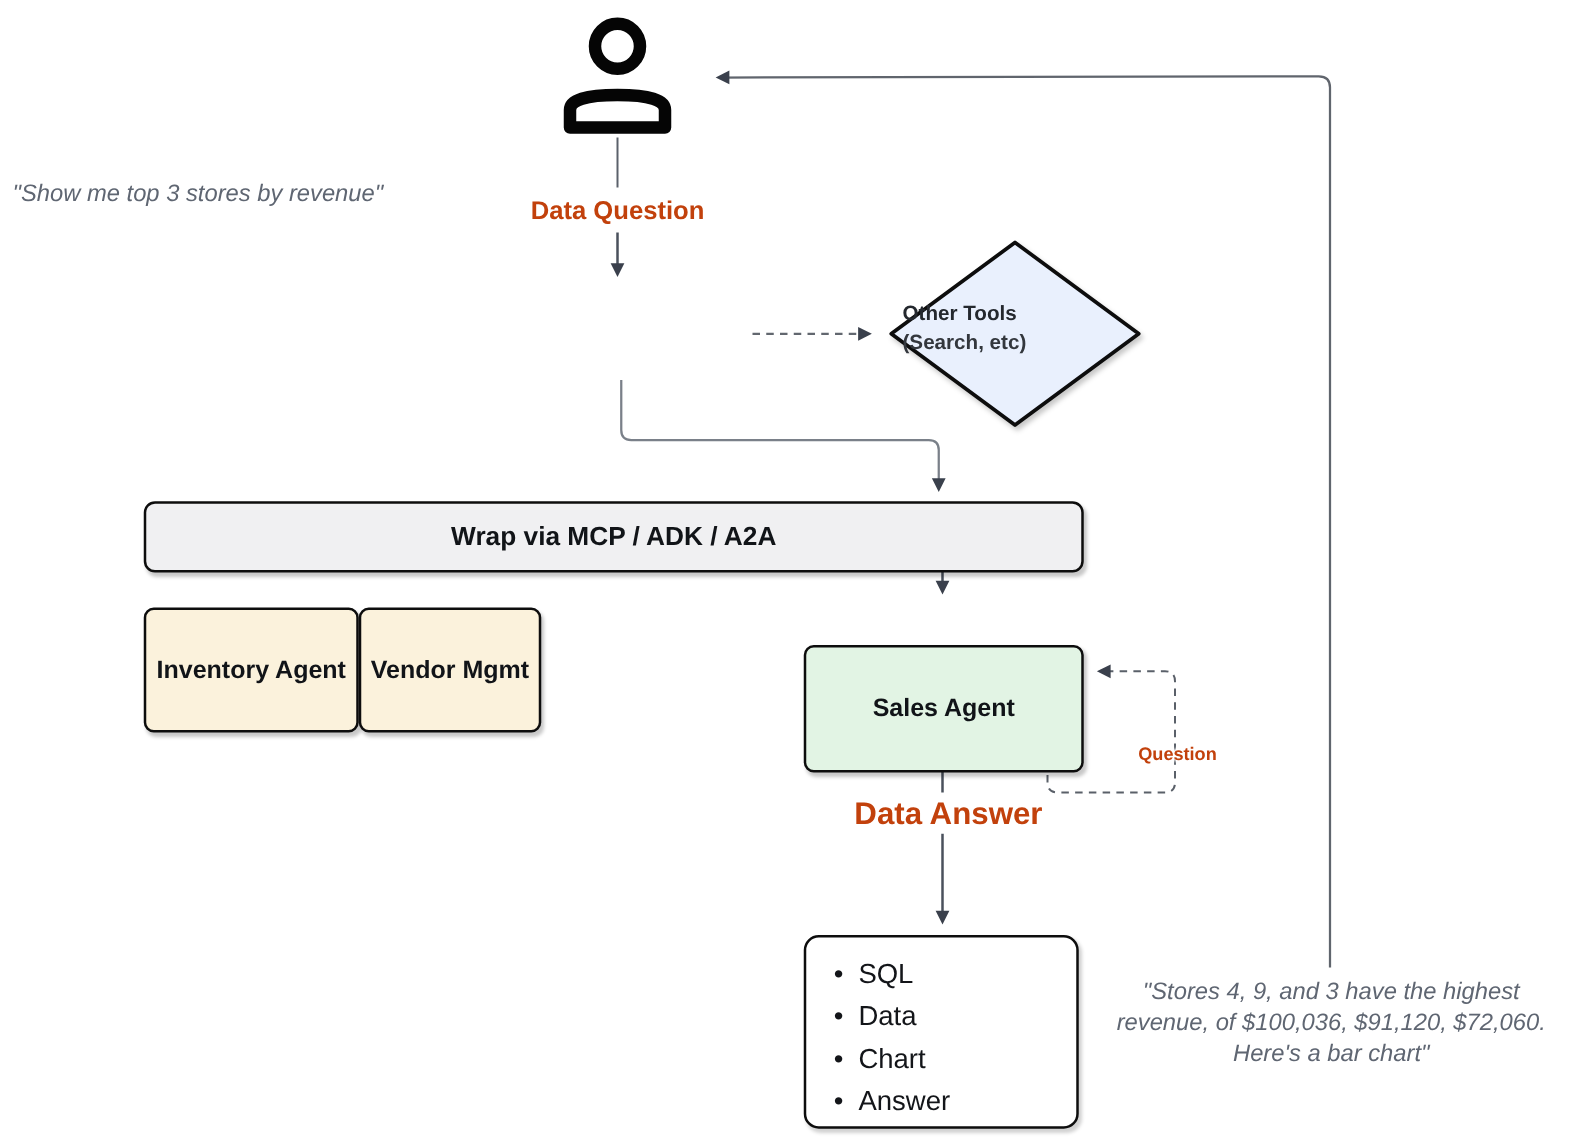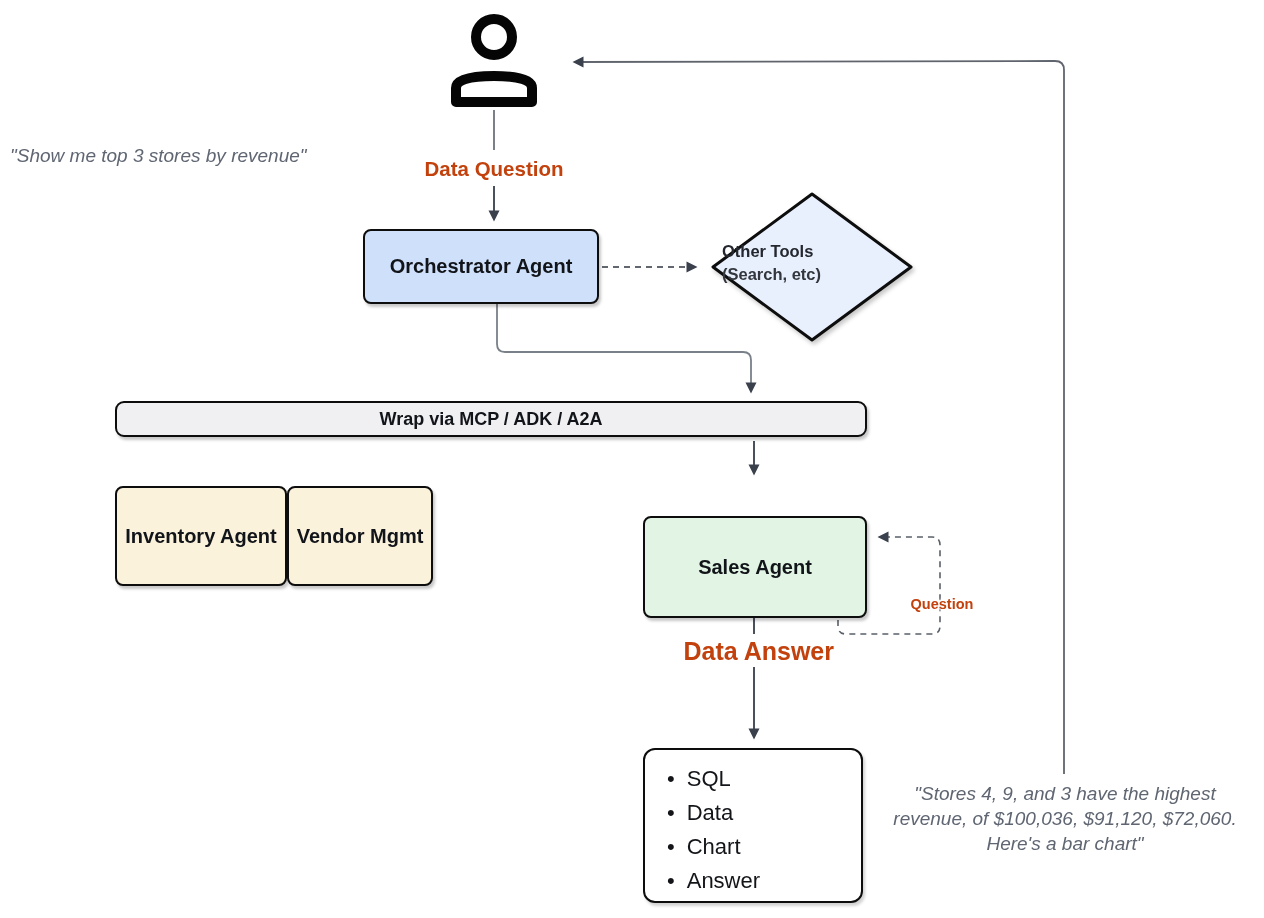--- a/index.html
+++ b/index.html
@@ -28,21 +28,21 @@
     border: 2.5px solid #0d0d0d;
     border-radius: 8px;
     font-weight: 700;
     font-size: 20px;
     color: #111418;
     text-align: center;
     box-shadow: 2px 3px 3px rgba(0,0,0,0.22);
   }
 
   .node-orchestrator { left: 363px; top: 229px; width: 236px; height: 75px; background: var(--box-blue); }
-  .node-wrap-bar    { left: 115px; top: 401px; width: 752px; height: 36px;  background: var(--bar-gray); border-radius: 9px; font-size: 18px; }
+  .node-wrap-bar    { left: 115px; top: 401px; width: 752px; height: 57px;  background: var(--bar-gray); border-radius: 9px; font-size: 21px; }
   .node-inventory   { left: 115px; top: 486px; width: 172px; height: 100px; background: var(--box-cream); }
   .node-vendor      { left: 287px; top: 486px; width: 146px; height: 100px; background: var(--box-cream); }
   .node-sales       { left: 643px; top: 484px; width: 224px; height: 102px; background: var(--box-green); margin-top: 32px; }
 
   .node-output {
     left: 643px; top: 748px; width: 220px; height: 155px;
     background: #ffffff;
     border-radius: 12px;
     display: block;
     font-weight: 400;
@@ -133,23 +133,20 @@
     <polygon points="713,267 812,194 911,267 812,340" fill="#e9f0fd" stroke="#0d0d0d" stroke-width="3" stroke-linejoin="round" style="filter: drop-shadow(2px 3px 2px rgba(0,0,0,0.22));"></polygon>
   </svg>
 
   <div class="person-icon-wrap">
     <svg width="92" height="98" viewBox="0 0 92 98">
       <circle cx="46" cy="25" r="18" fill="#ffffff" stroke="#050505" stroke-width="10"></circle>
       <path d="M 8 90 L 8 76 Q 8 64 46 64 Q 84 64 84 76 L 84 90 Z" fill="#ffffff" stroke="#050505" stroke-width="10" stroke-linejoin="round"></path>
     </svg>
   </div>
 
-  <div class="node node-orchestrator">
-    <span>Orchestrator Agent</span>
-  </div>
 
   <div class="diamond-label">
     <div class="diamond-title">Other Tools</div>
     <div class="diamond-sub">(Search, etc)</div>
   </div>
 
   <div class="node node-wrap-bar">
     <span>Wrap via MCP / ADK / A2A</span>
   </div>
 

